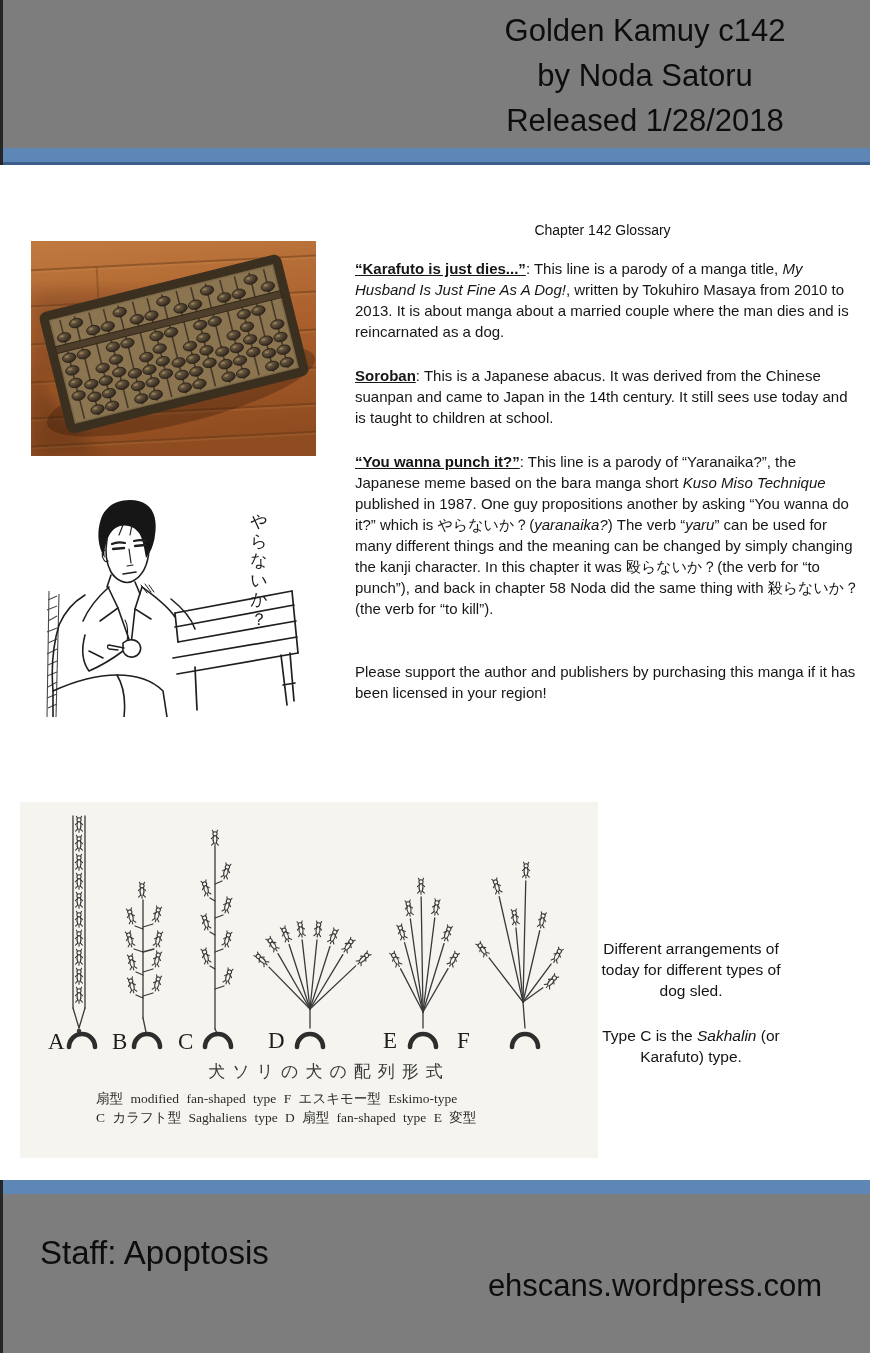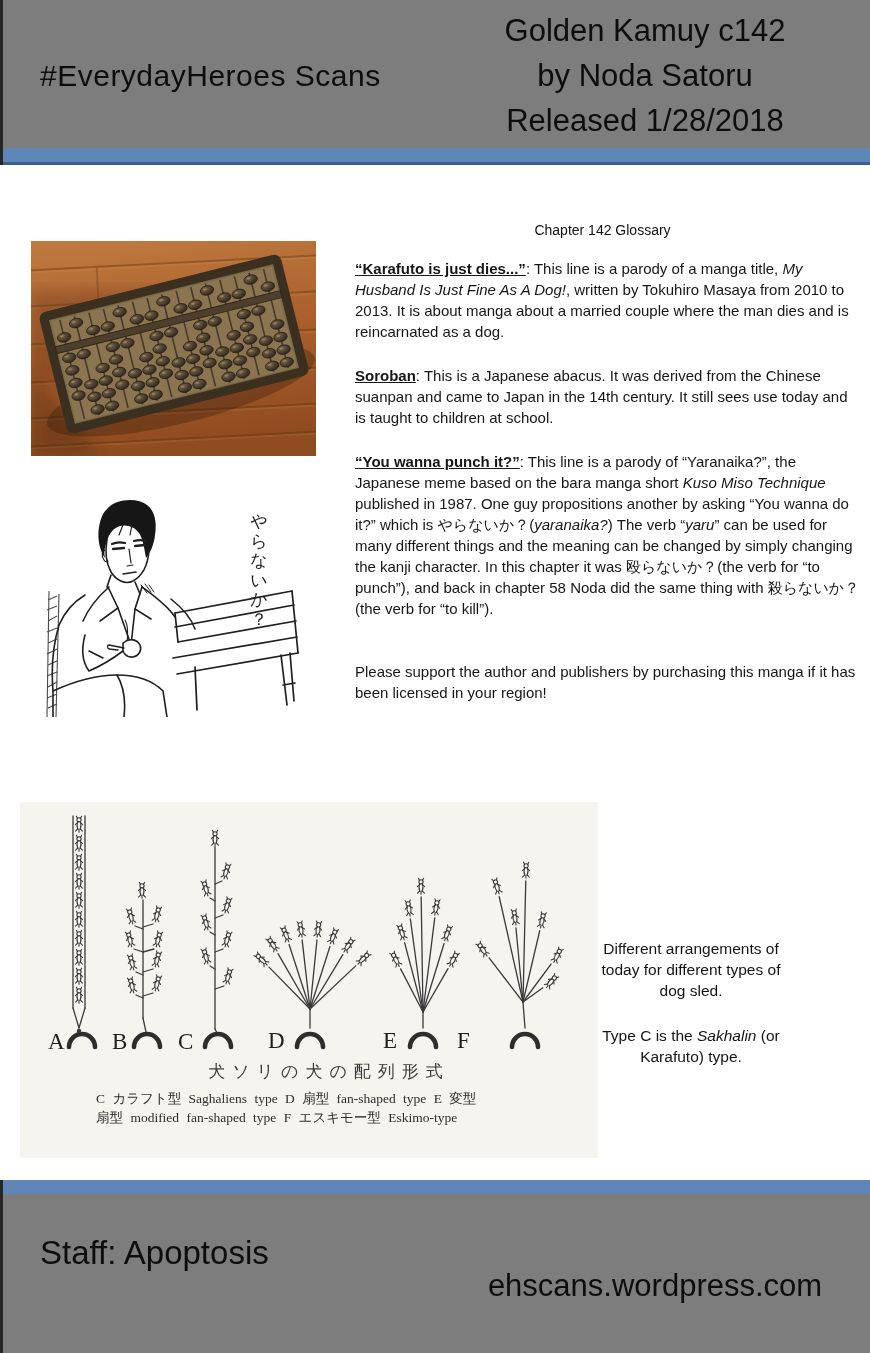--- a/index.html
+++ b/index.html
@@ -72,21 +72,20 @@
 
   svg text.diagram-label { font-family:"Liberation Serif", serif; font-size:23px; fill:#1e1e1e; }
 </style>
 </head>
 <body>
 
 <div class="page">
 
   <div class="band top"></div>
   <div class="edge-strip top"></div>
-  <div class="scan-group">#EverydayHeroes Scans</div>
   <div class="release-info">
     <div>Golden Kamuy c142</div>
     <div>by Noda Satoru</div>
     <div>Released 1/28/2018</div>
   </div>
   <div class="accent-bar top"></div>
 
   <div class="glossary-heading">Chapter 142 Glossary</div>
 
   <div class="glossary">
@@ -495,22 +494,22 @@
         </g>
       <text class="diagram-label" x="28" y="247">A</text>
       <text class="diagram-label" x="92" y="247">B</text>
       <text class="diagram-label" x="158" y="247">C</text>
       <text class="diagram-label" x="248" y="246">D</text>
       <text class="diagram-label" x="363" y="246">E</text>
       <text class="diagram-label" x="437" y="246">F</text>
     </svg>
     <div class="jp-title">犬ソリの犬の配列形式</div>
     <div class="diagram-caption">
+      <div>扇型  modified fan-shaped type  F  エスキモー型  Eskimo-type</div>
       <div>C  カラフト型  Saghaliens type  D  扇型  fan-shaped type  E  変型</div>
-      <div>扇型  modified fan-shaped type  F  エスキモー型  Eskimo-type</div>
     </div>
   </div>
 
   <div class="side-note">
     <p>Different arrangements of today for different types of dog sled.</p>
     <p><span>Type C is the </span><span class="it">Sakhalin</span><span> (or Karafuto) type.</span></p>
   </div>
 
   <div class="accent-bar bottom"></div>
   <div class="band bottom"></div>

